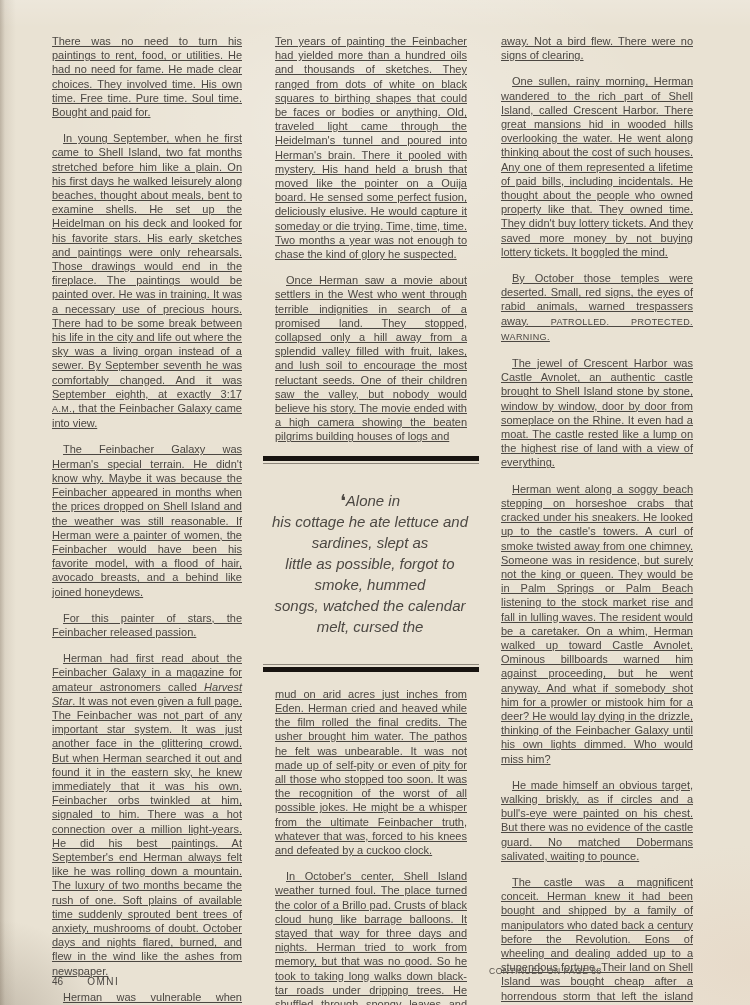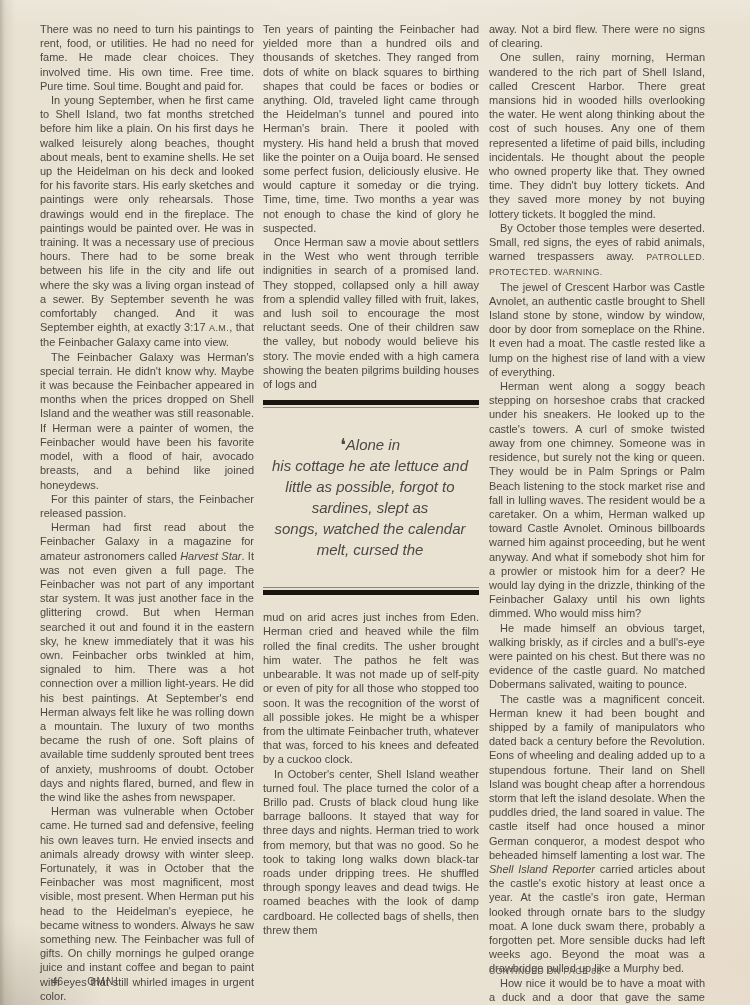--- a/index.html
+++ b/index.html
@@ -26,21 +26,21 @@
   }
   .col{
     position:absolute;top:22px;
     font-size:11px;line-height:14.2px;
     text-align:justify;
     letter-spacing:0px;
   }
   .col-left{left:40px;width:214px;}
   .col-mid{left:263px;width:216px;}
   .col-right{left:489px;width:216px;}
-  .col p{margin:0;text-indent:11px;}
+  .col p{margin:12px;text-indent:11px;text-decoration:underline;}
   .textblock p:first-child{text-indent:0;}
   i{font-style:italic;}
   .sc{font-size:9px;letter-spacing:0.4px;}
   .rule-thickthin{
     height:2px;margin-top:9px;
     border-top:5px solid var(--rule);
     border-bottom:1px solid #8d867a;
   }
   .rule-thinthick{
     height:2px;
@@ -90,22 +90,23 @@
     <div class="textblock">
         <p>Ten years of painting the Feinbacher had yielded more than a hundred oils and thousands of sketches. They ranged from dots of white on black squares to birthing shapes that could be faces or bodies or anything. Old, traveled light came through the Heidelman's tunnel and poured into Herman's brain. There it pooled with mystery. His hand held a brush that moved like the pointer on a Ouija board. He sensed some perfect fusion, deliciously elusive. He would capture it someday or die trying. Time, time, time. Two months a year was not enough to chase the kind of glory he suspected.</p>
         <p>Once Herman saw a movie about settlers in the West who went through terrible indignities in search of a promised land. They stopped, collapsed only a hill away from a splendid valley filled with fruit, lakes, and lush soil to encourage the most reluctant seeds. One of their children saw the valley, but nobody would believe his story. The movie ended with a high camera showing the beaten pilgrims building houses of logs and</p>
       </div>
 
     <div class="rule-thickthin"></div>
 
     <div class="pullquote">
         <div class="qline"><span class="qmark">❛</span>Alone in</div>
         <div class="qline">his cottage he ate lettuce and</div>
+        <div class="qline">sardines, slept as</div>
         <div class="qline">little as possible, forgot to</div>
-        <div class="qline">sardines, slept as</div>
+        <div class="qline">smoke, hummed</div>
         <div class="qline">songs, watched the calendar</div>
         <div class="qline">melt, cursed the</div>
       </div>
 
     <div class="rule-thinthick"></div>
 
     <div class="textblock midblock2">
         <p>mud on arid acres just inches from Eden. Herman cried and heaved while the film rolled the final credits. The usher brought him water. The pathos he felt was unbearable. It was not made up of self-pity or even of pity for all those who stopped too soon. It was the recognition of the worst of all possible jokes. He might be a whisper from the ultimate Feinbacher truth, whatever that was, forced to his knees and defeated by a cuckoo clock.</p>
         <p>In October's center, Shell Island weather turned foul. The place turned the color of a Brillo pad. Crusts of black cloud hung like barrage balloons. It stayed that way for three days and nights. Herman tried to work from memory, but that was no good. So he took to taking long walks down black-tar roads under dripping trees. He shuffled through spongy leaves and dead twigs. He roamed beaches with the look of damp cardboard. He collected bags of shells, then threw them</p>
       </div>

